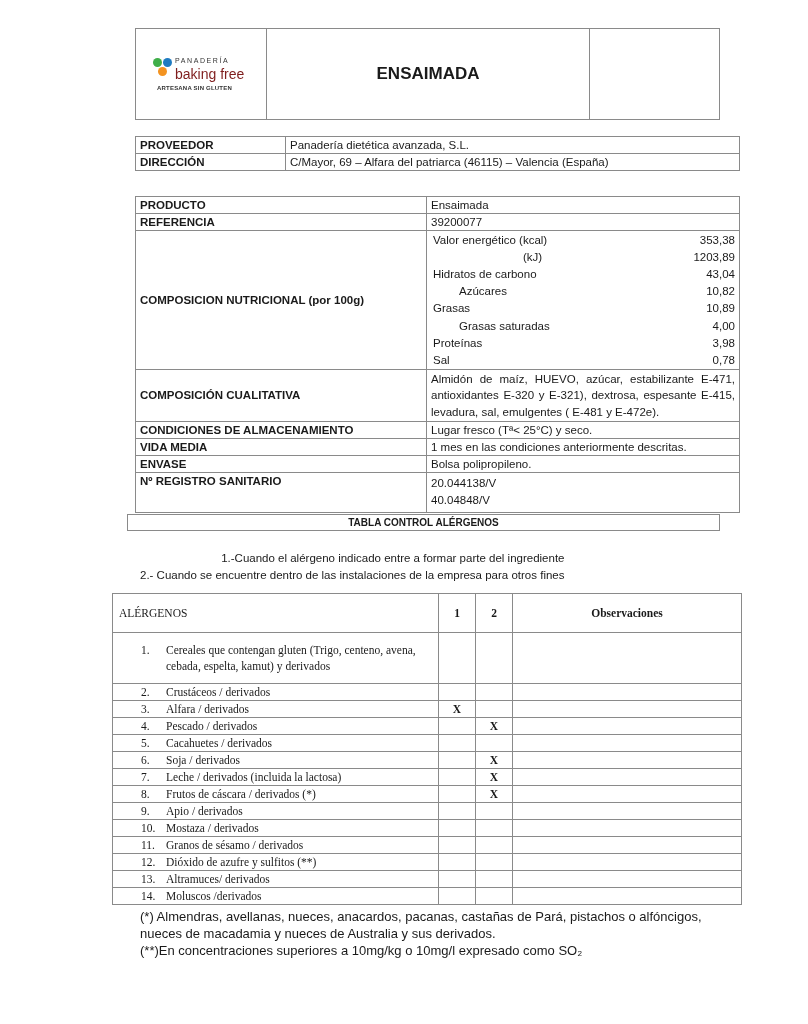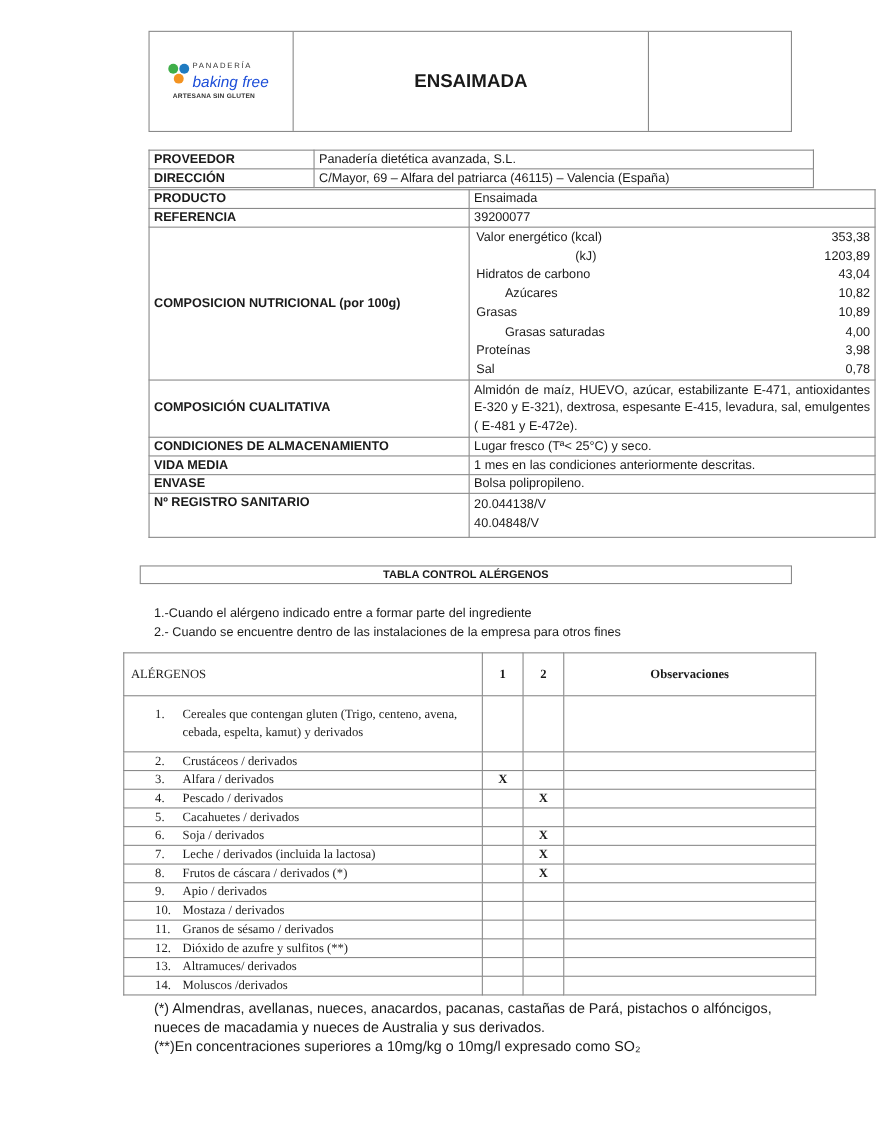--- a/index.html
+++ b/index.html
@@ -18,43 +18,43 @@
     #hdr .title-cell { flex: 1; border-right: 1px solid #8a8a8a; display: flex; align-items: center; justify-content: center; font-weight: bold; font-size: 17px; }
     #hdr .empty-cell { width: 129px; }
     .logo { display: flex; flex-direction: column; align-items: flex-start; width: 96px; }
     .logo-top { display: flex; align-items: flex-start; }
     .dots { position: relative; width: 22px; height: 20px; }
     .dot { position: absolute; width: 9px; height: 9px; border-radius: 50%; }
     .dot.g { left: 0; top: 0; background: #3fae49; }
     .dot.bl { left: 10px; top: 0; background: #1f7bc1; }
     .dot.o { left: 5px; top: 9px; background: #f39321; }
     .brand-small { font-size: 7px; letter-spacing: 1.6px; color: #333; margin-top: -1px; }
-    .brand-big { font-size: 14px; color: #1d4ed8; line-height: 13px; margin-top: 4px; font-style: italic; }
+    .brand-big { font-size: 14px; color: #7f1d1d; line-height: 13px; margin-top: 4px; }
     .brand-sub { font-size: 6px; font-weight: bold; color: #333; margin-top: 4px; margin-left: 4px; letter-spacing: 0.2px; }
 
     .doc { font-size: 11.5px; }
     .lbl { font-weight: bold; }
 
     
     #supplier { left: 135px; top: 136px; width: 605px; }
     #supplier td { height: 16px; }
 
     
-    #product { left: 135px; top: 172px; width: 661px; }
+    #product { left: 135px; top: 196px; width: 605px; }
     #product td { height: 16px; }
     .nut-row { display: flex; justify-content: space-between; height: 17.2px; align-items: center; padding: 0 4px 0 6px; }
     .nut-row.ind1 { padding-left: 32px; }
     .nut-row.ind2 { padding-left: 96px; }
     .nut-cell { padding: 0 !important; }
     .qual { line-height: 16.5px; text-align: justify; padding: 1px 4px; }
     .reg { line-height: 16.5px; padding: 2px 4px 4px 4px; vertical-align: top; }
 
     
     #alg-title { left: 127px; top: 514px; width: 593px; height: 17px; border: 1px solid #8a8a8a; box-sizing: border-box; text-align: center; font-weight: bold; font-size: 10px; line-height: 16px; }
-    #notes { left: 140px; top: 550px; font-size: 11.5px; line-height: 17px; }
+    #notes { left: 140px; top: 550px; font-size: 11.5px; line-height: 17px; text-align: right; }
 
     
     #alg { left: 112px; top: 593px; width: 630px; font-size: 11.5px; }
     #alg td { height: 16px; line-height: 16px; font-family: Liberation Serif, serif; }
     #alg .hdr td { height: 38px; }
     #alg .c1, #alg .c2 { width: 36px; text-align: center; font-weight: bold; padding: 0; }
     #alg .c3 { width: 220px; }
     #alg .name { padding-left: 28px; }
     .alg-item { display: flex; }
     .alg-num { width: 25px; flex: none; }

